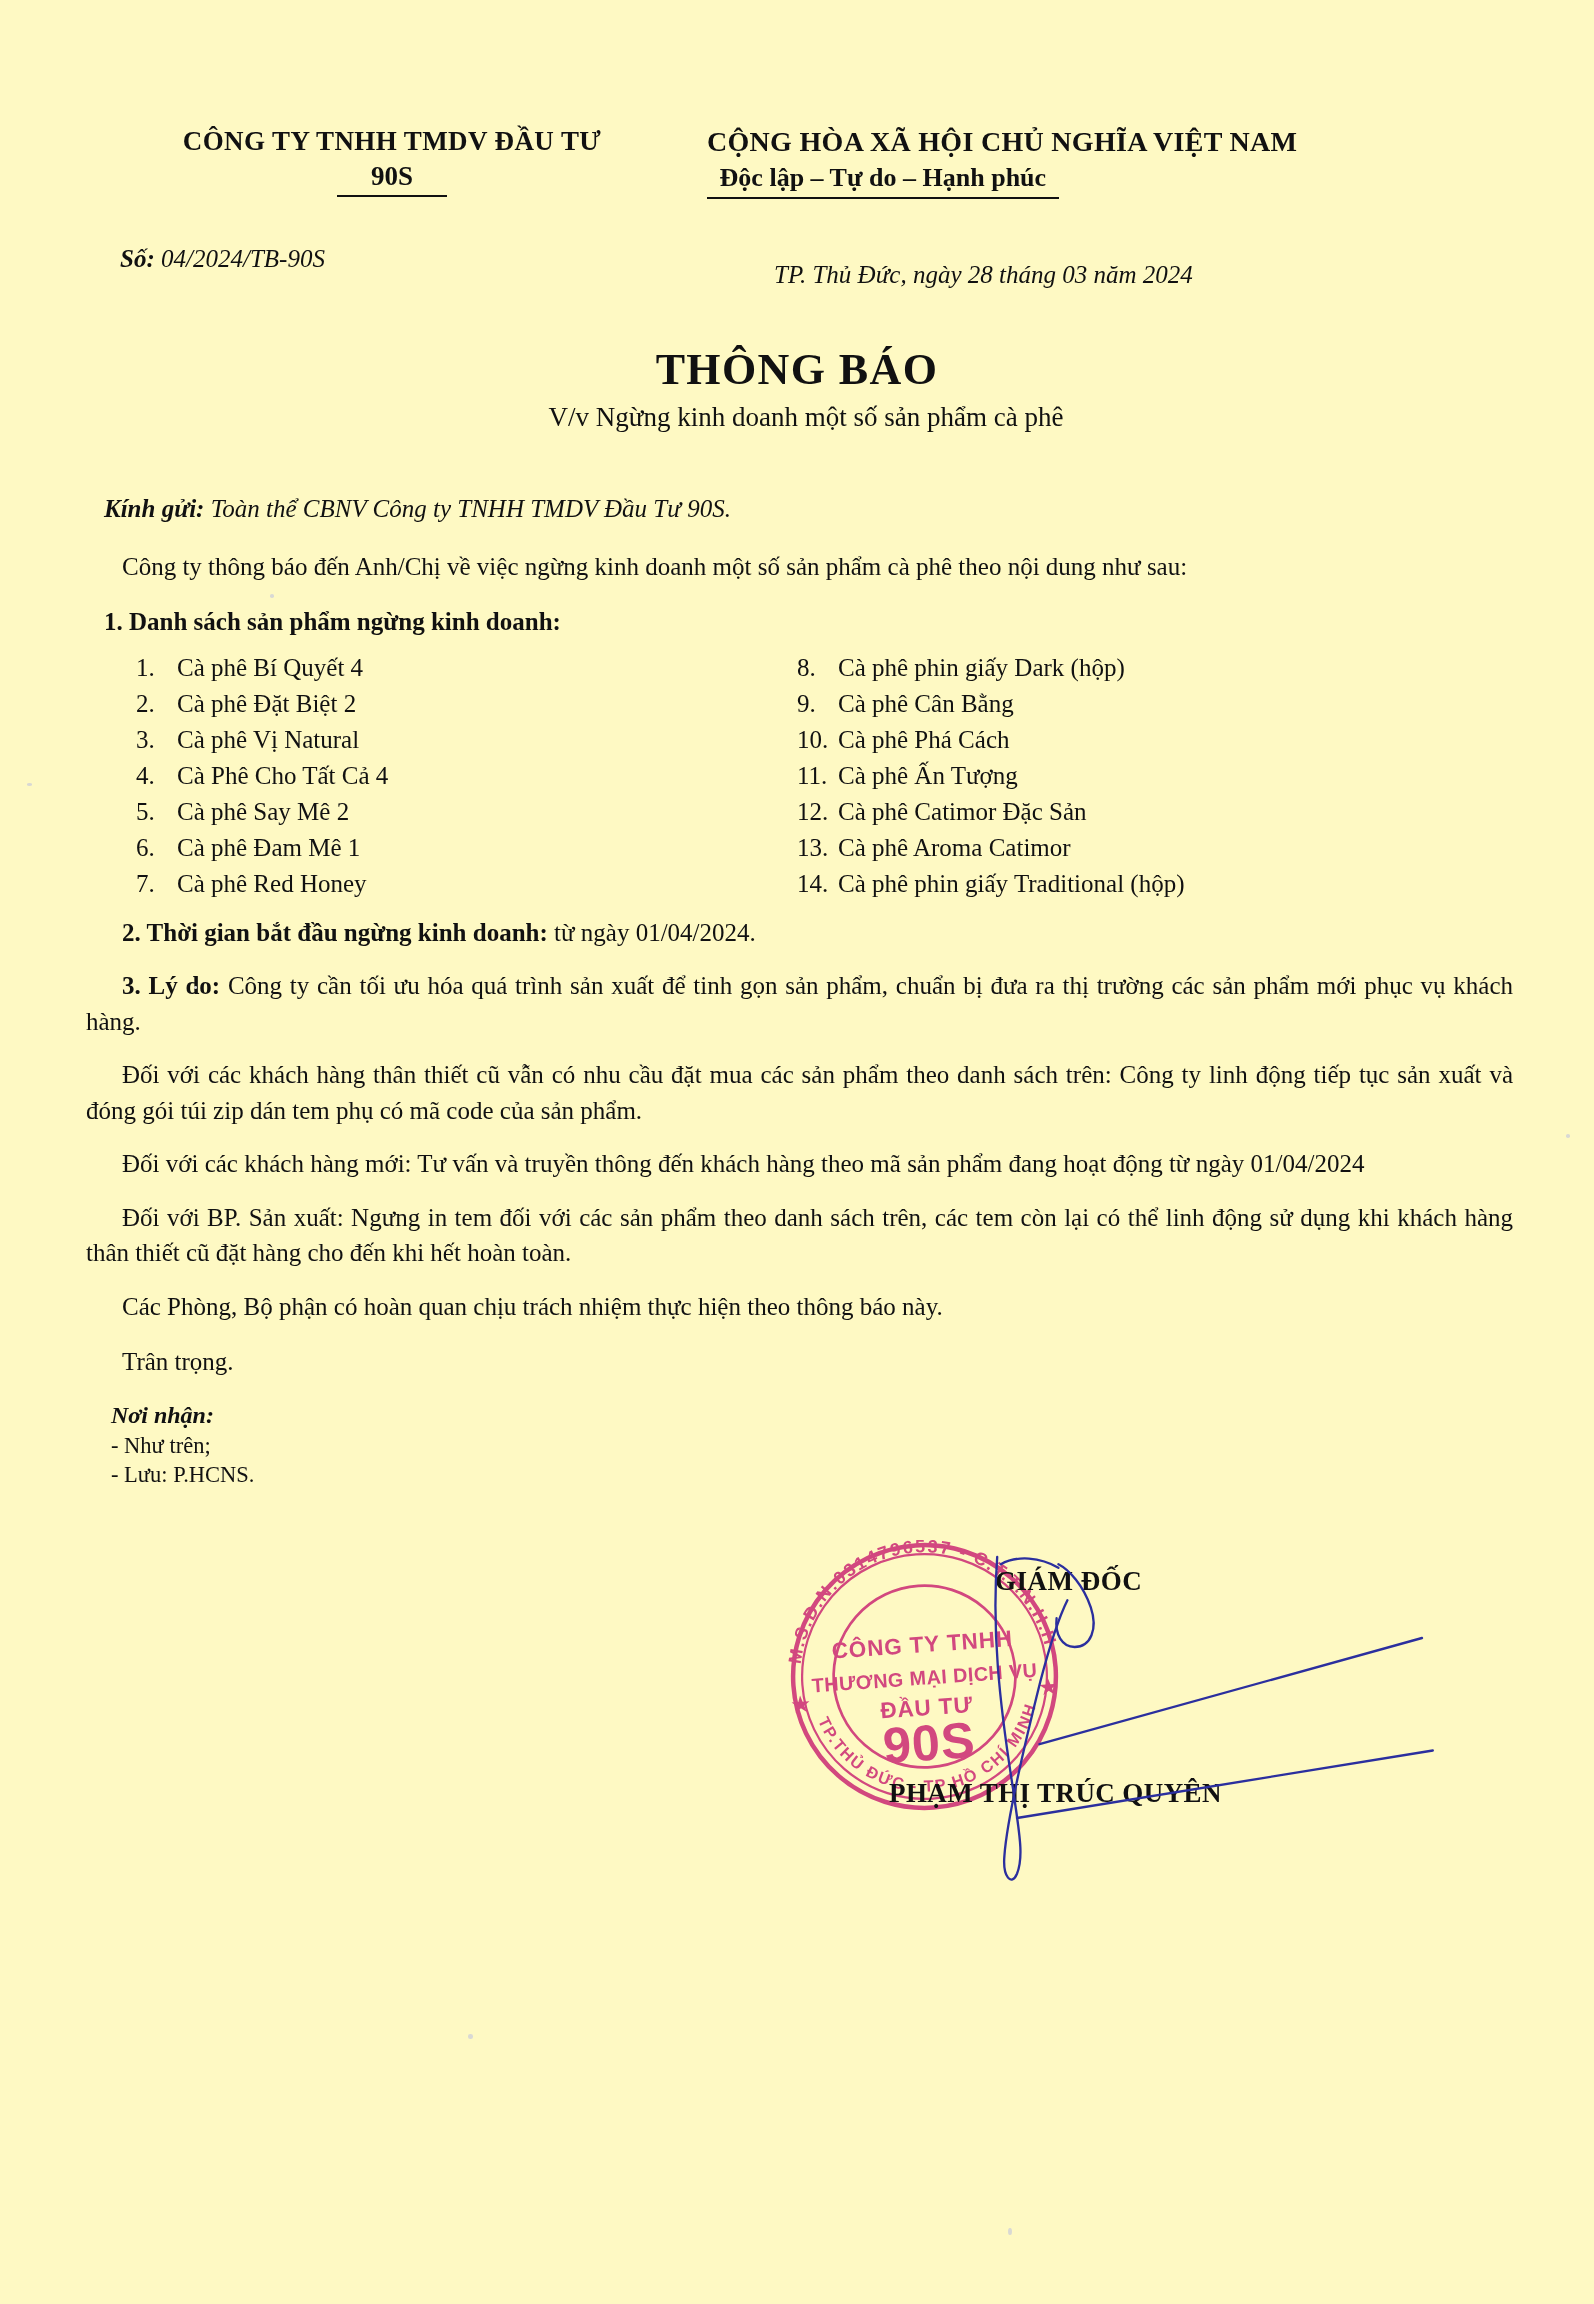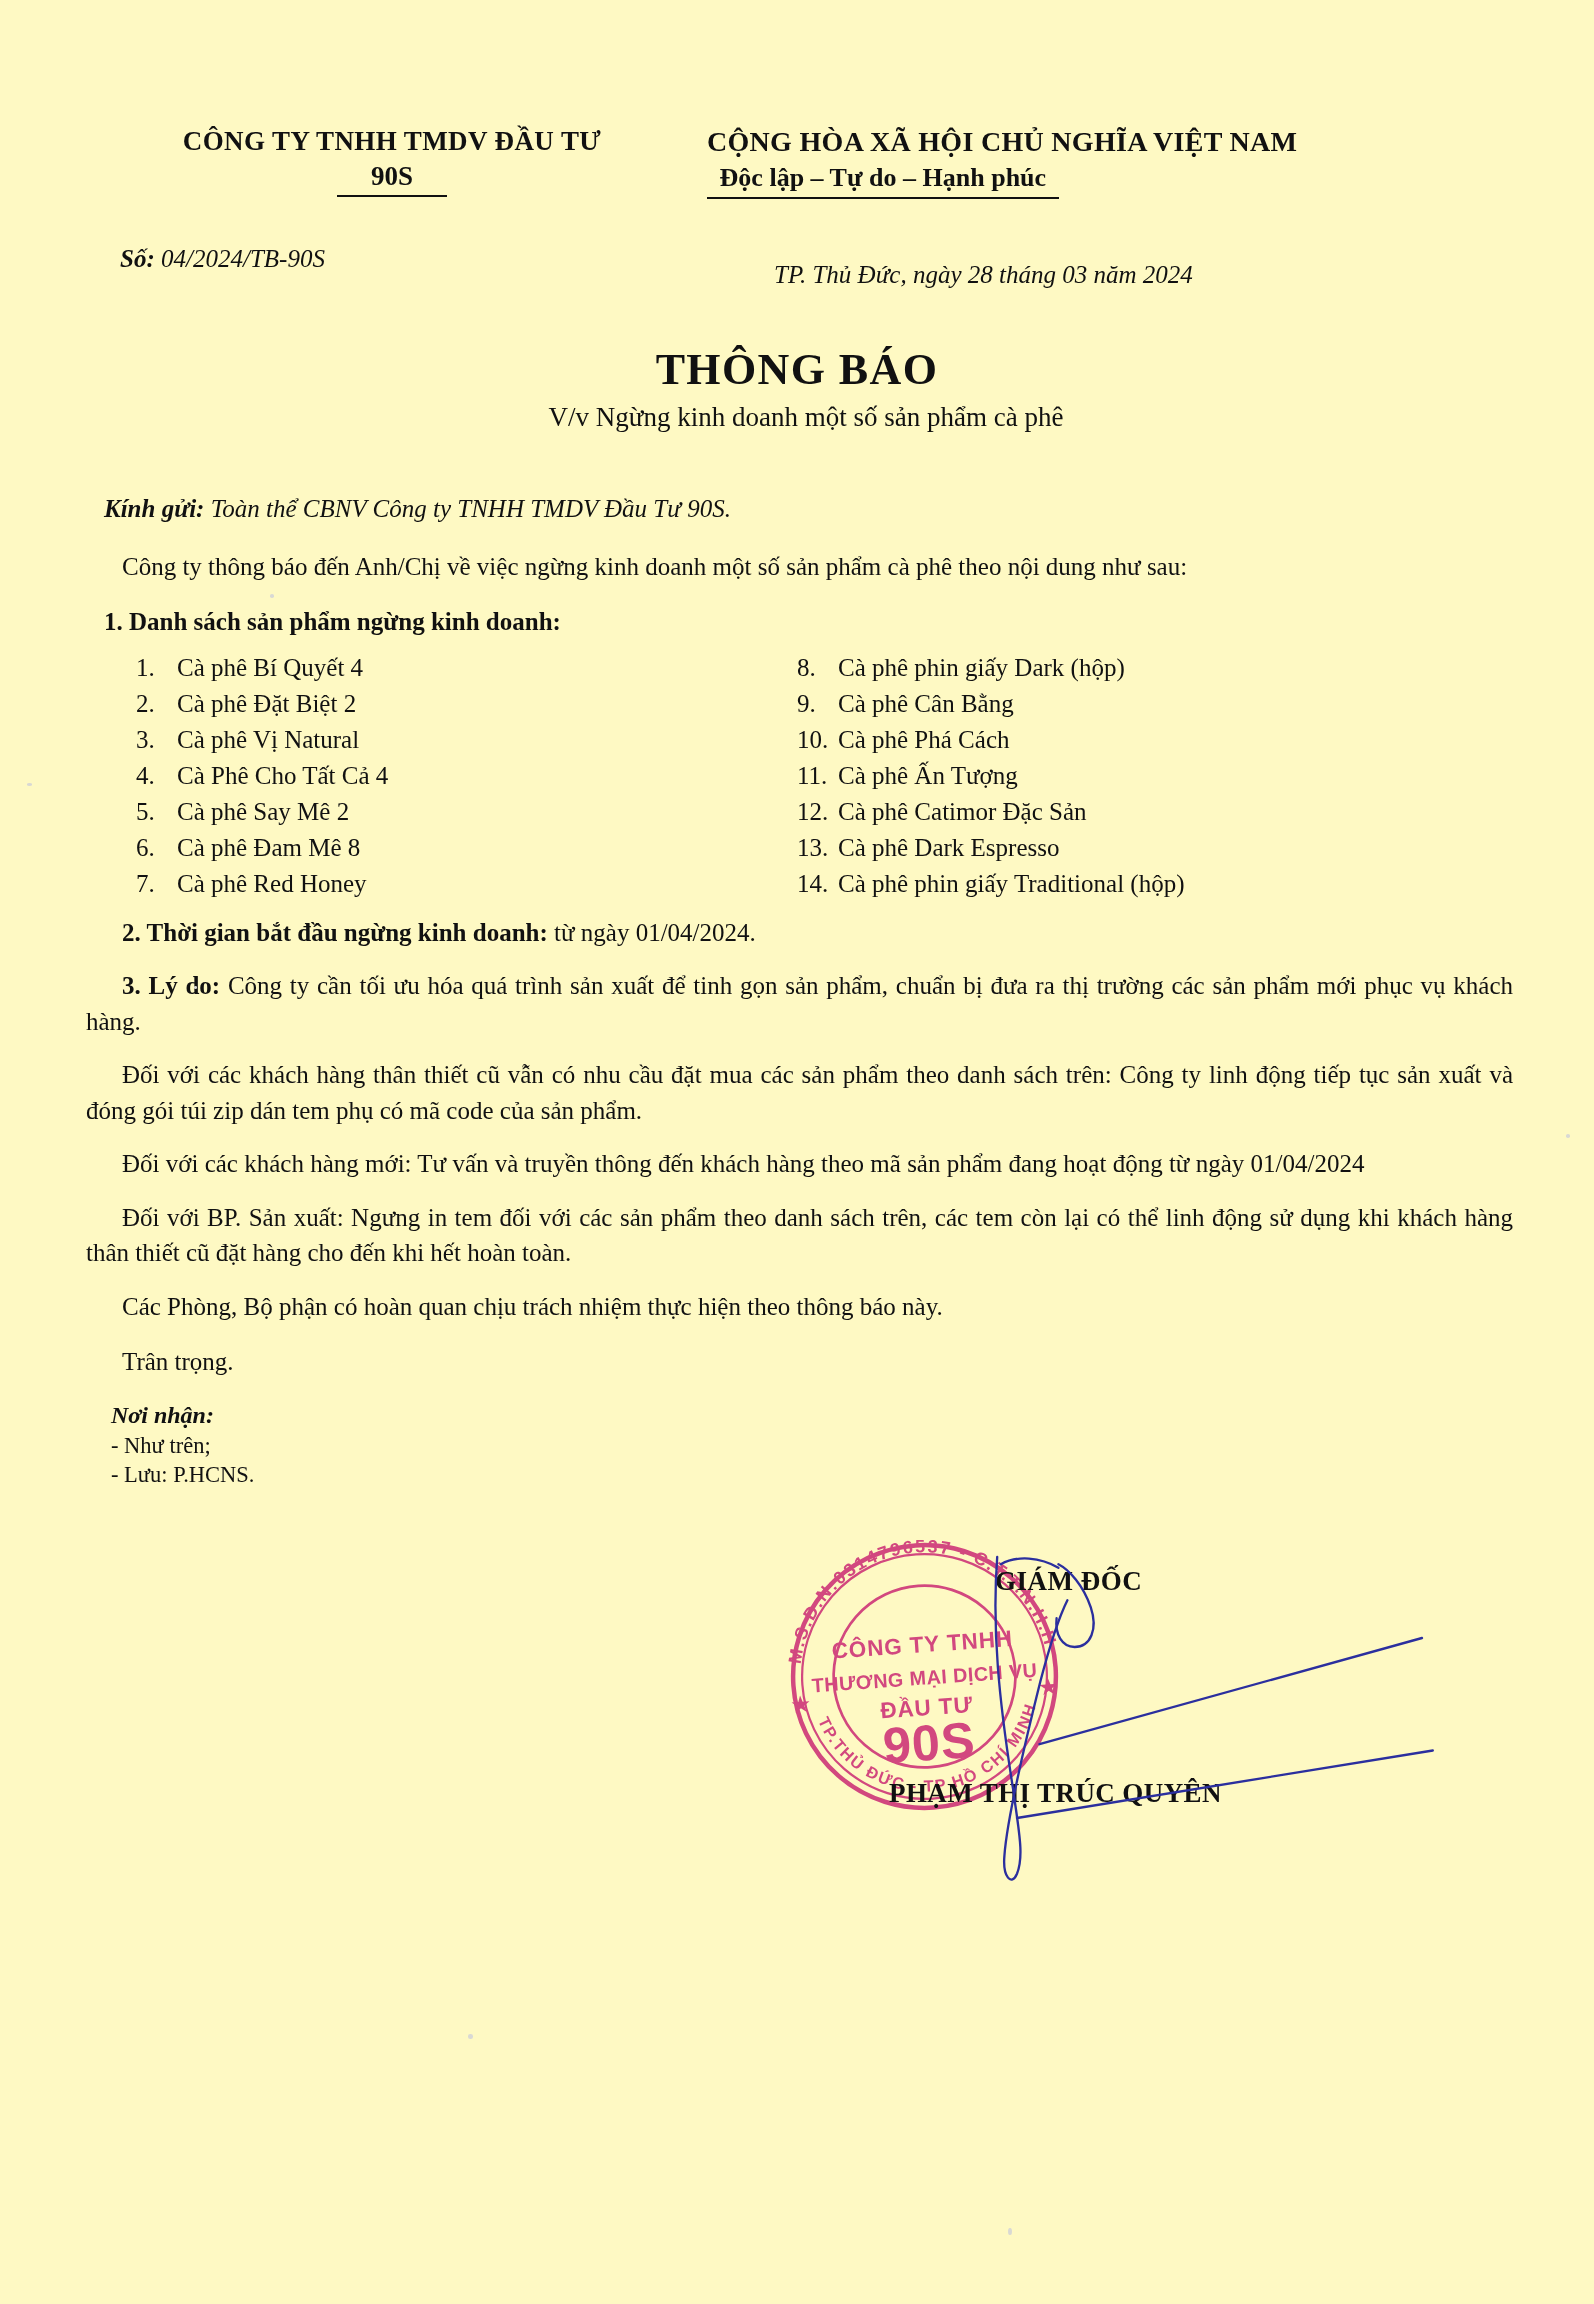--- a/index.html
+++ b/index.html
@@ -297,30 +297,30 @@
 
     <div class="sec-head">1. Danh sách sản phẩm ngừng kinh doanh:</div>
 
     <div class="prod-wrap">
       <div class="prod-col left" id="col-left">
           <div class="prod-item"><span class="num">1.</span><span>Cà phê Bí Quyết 4</span></div>
           <div class="prod-item"><span class="num">2.</span><span>Cà phê Đặt Biệt 2</span></div>
           <div class="prod-item"><span class="num">3.</span><span>Cà phê Vị Natural</span></div>
           <div class="prod-item"><span class="num">4.</span><span>Cà Phê Cho Tất Cả 4</span></div>
           <div class="prod-item"><span class="num">5.</span><span>Cà phê Say Mê 2</span></div>
-          <div class="prod-item"><span class="num">6.</span><span>Cà phê Đam Mê 8</span></div>
+          <div class="prod-item"><span class="num">6.</span><span>Cà phê Đam Mê 1</span></div>
           <div class="prod-item"><span class="num">7.</span><span>Cà phê Red Honey</span></div>
         </div>
       <div class="prod-col right" id="col-right">
           <div class="prod-item"><span class="num">8.</span><span>Cà phê phin giấy Dark (hộp)</span></div>
           <div class="prod-item"><span class="num">9.</span><span>Cà phê Cân Bằng</span></div>
           <div class="prod-item"><span class="num">10.</span><span>Cà phê Phá Cách</span></div>
           <div class="prod-item"><span class="num">11.</span><span>Cà phê Ấn Tượng</span></div>
           <div class="prod-item"><span class="num">12.</span><span>Cà phê Catimor Đặc Sản</span></div>
-          <div class="prod-item"><span class="num">13.</span><span>Cà phê Dark Espresso</span></div>
+          <div class="prod-item"><span class="num">13.</span><span>Cà phê Aroma Catimor</span></div>
           <div class="prod-item"><span class="num">14.</span><span>Cà phê phin giấy Traditional (hộp)</span></div>
         </div>
     </div>
 
     <div class="para tight">
       <span class="ind"></span><span class="sec-inline">2. Thời gian bắt đầu ngừng kinh doanh:</span><span> từ ngày 01/04/2024.</span>
     </div>
 
     <div class="para">
       <span class="ind"></span><span class="sec-inline">3. Lý do:</span><span> Công ty cần tối ưu hóa quá trình sản xuất để tinh gọn sản phẩm, chuẩn bị đưa ra thị trường các sản phẩm mới phục vụ khách hàng.</span>

